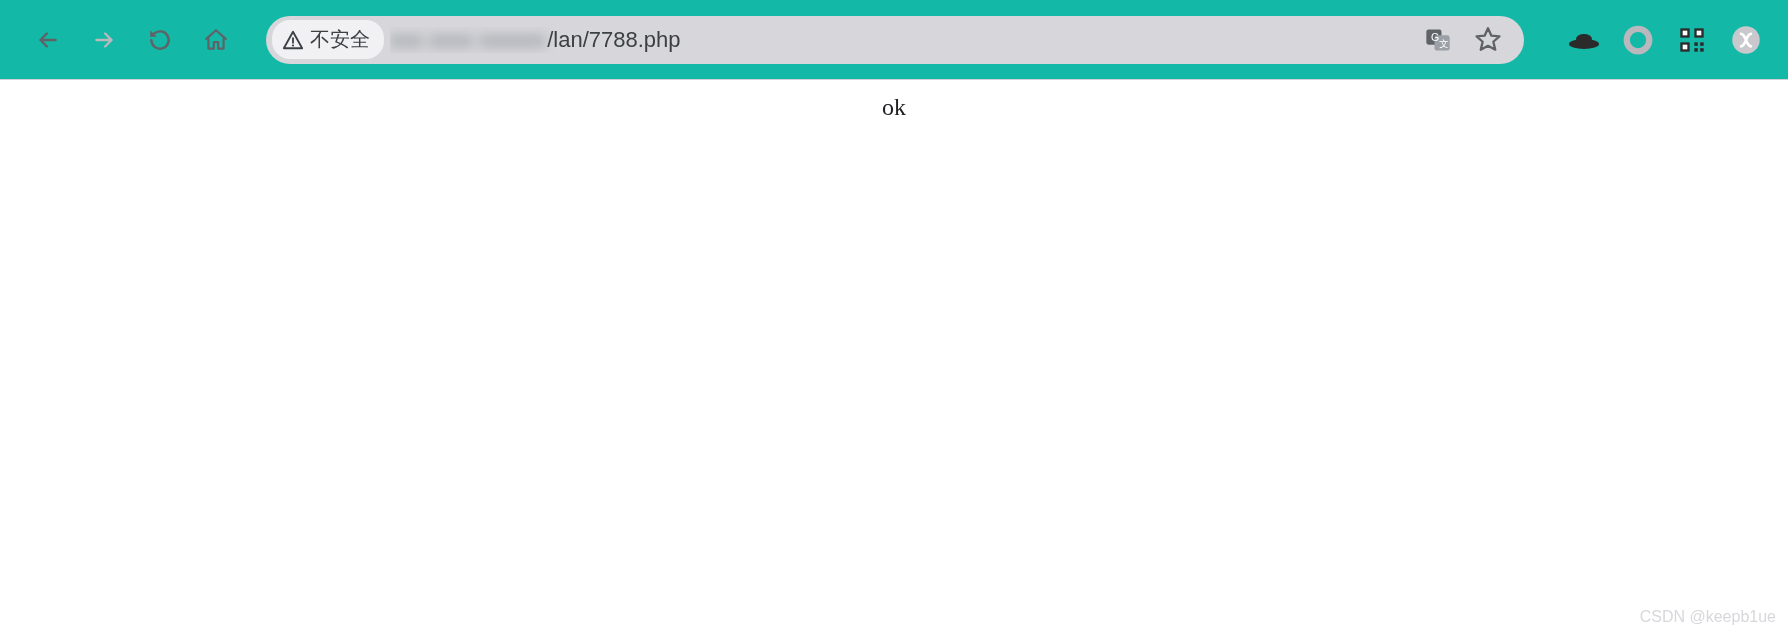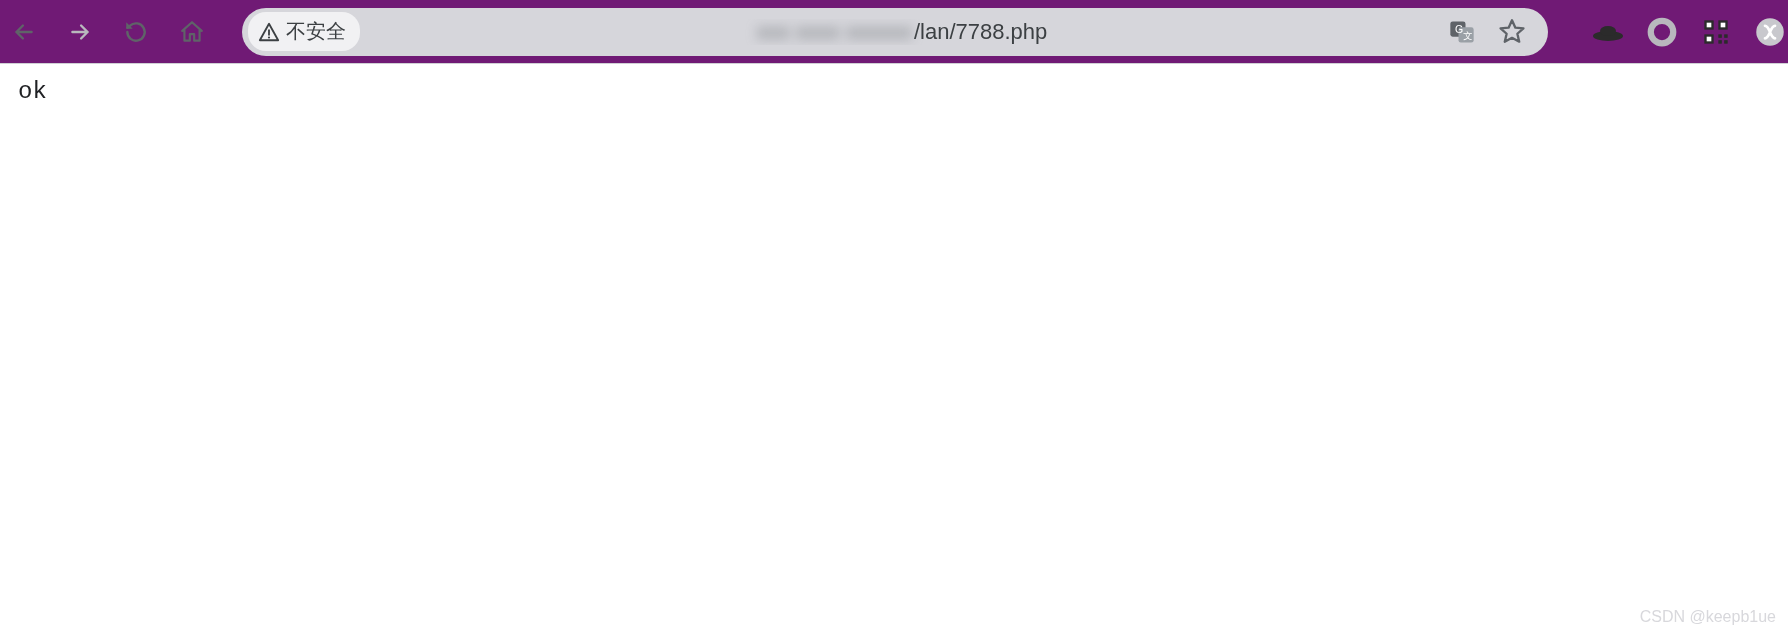--- a/index.html
+++ b/index.html
@@ -7,24 +7,24 @@
       width: 1788px;
       height: 630px;
       font-family: -apple-system, BlinkMacSystemFont, "Segoe UI", Arial, sans-serif;
       background: #ffffff;
       overflow: hidden;
       position: relative;
     }
     .toolbar {
       display: flex;
       align-items: center;
-      height: 64px;
-      background: #701a75;
+      height: 80px;
+      background: #14b8a6;
       border-bottom: 1px solid #d0d0d5;
-      padding: 0 0;
+      padding: 0 24px;
       gap: 8px;
     }
     .nav-btn {
       width: 48px;
       height: 48px;
       display: flex;
       align-items: center;
       justify-content: center;
       border-radius: 50%;
       cursor: pointer;
@@ -55,21 +55,20 @@
     }
     .url-text {
       flex: 1;
       display: flex;
       align-items: center;
       font-size: 22px;
       color: #3c4043;
       overflow: hidden;
       white-space: nowrap;
       gap: 0;
-      justify-content: center;
     }
     .url-blur {
       filter: blur(6px);
       user-select: none;
       color: #70757a;
       margin-right: 2px;
     }
     .addr-icons {
       display: flex;
       align-items: center;
@@ -96,21 +95,22 @@
       height: 36px;
       display: flex;
       align-items: center;
       justify-content: center;
       cursor: pointer;
     }
     .content {
       padding: 14px 18px;
       font-size: 24px;
       color: #202124;
-      font-family: Liberation Mono, monospace;
+      font-family: Liberation Serif, serif;
+      text-align: center;
     }
     .watermark {
       position: absolute;
       bottom: 4px;
       right: 12px;
       font-size: 16px;
       color: #d8d8dc;
       font-family: Arial, sans-serif;
     }
   </style>

